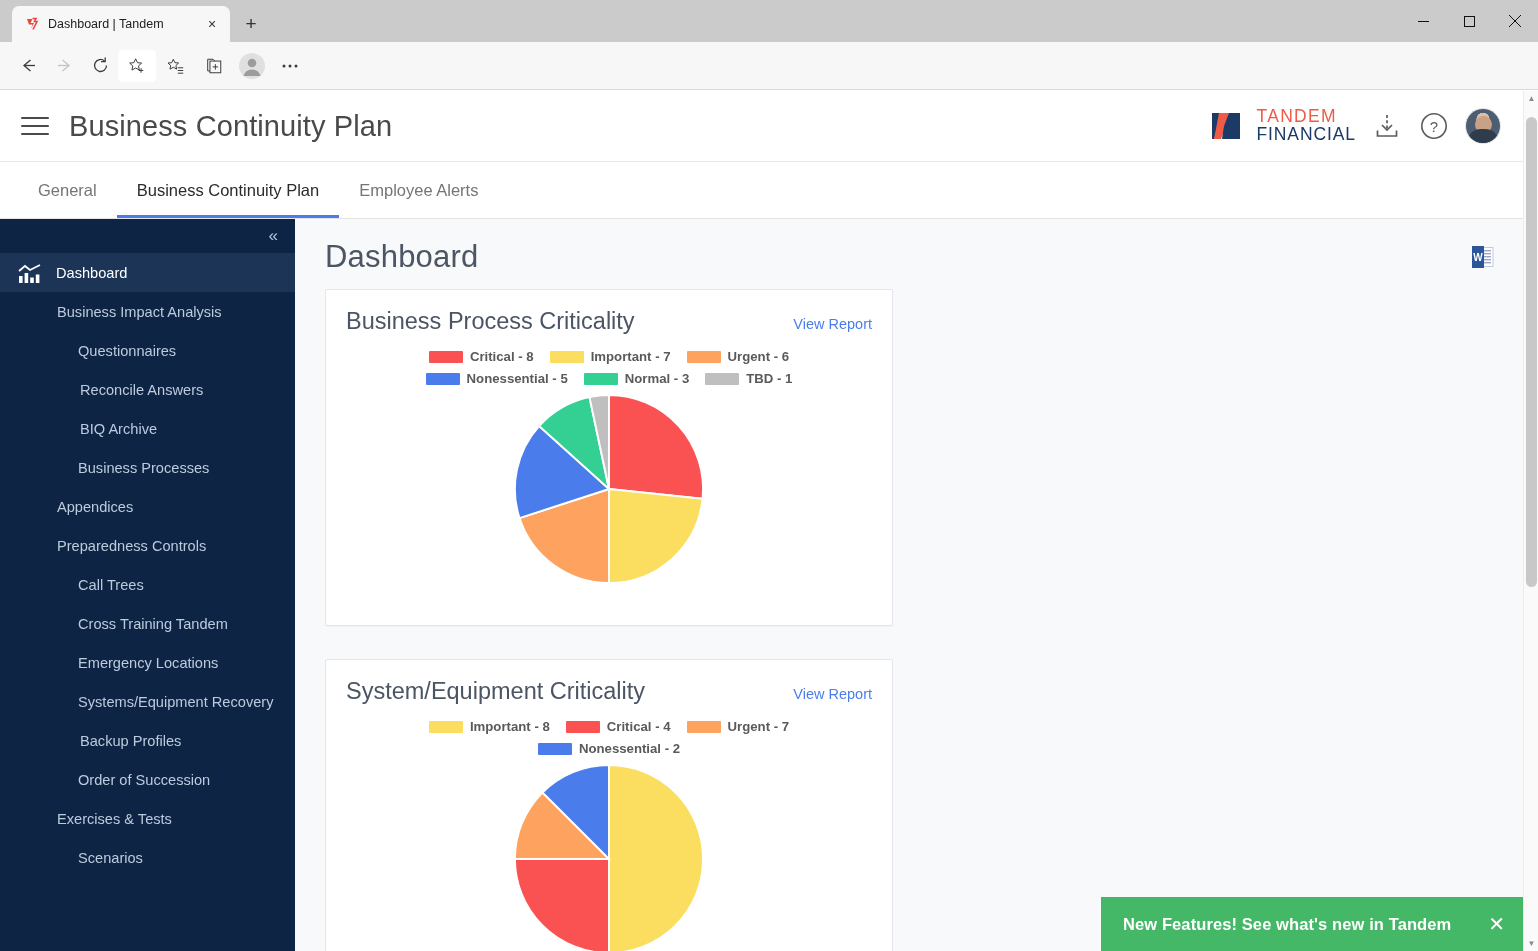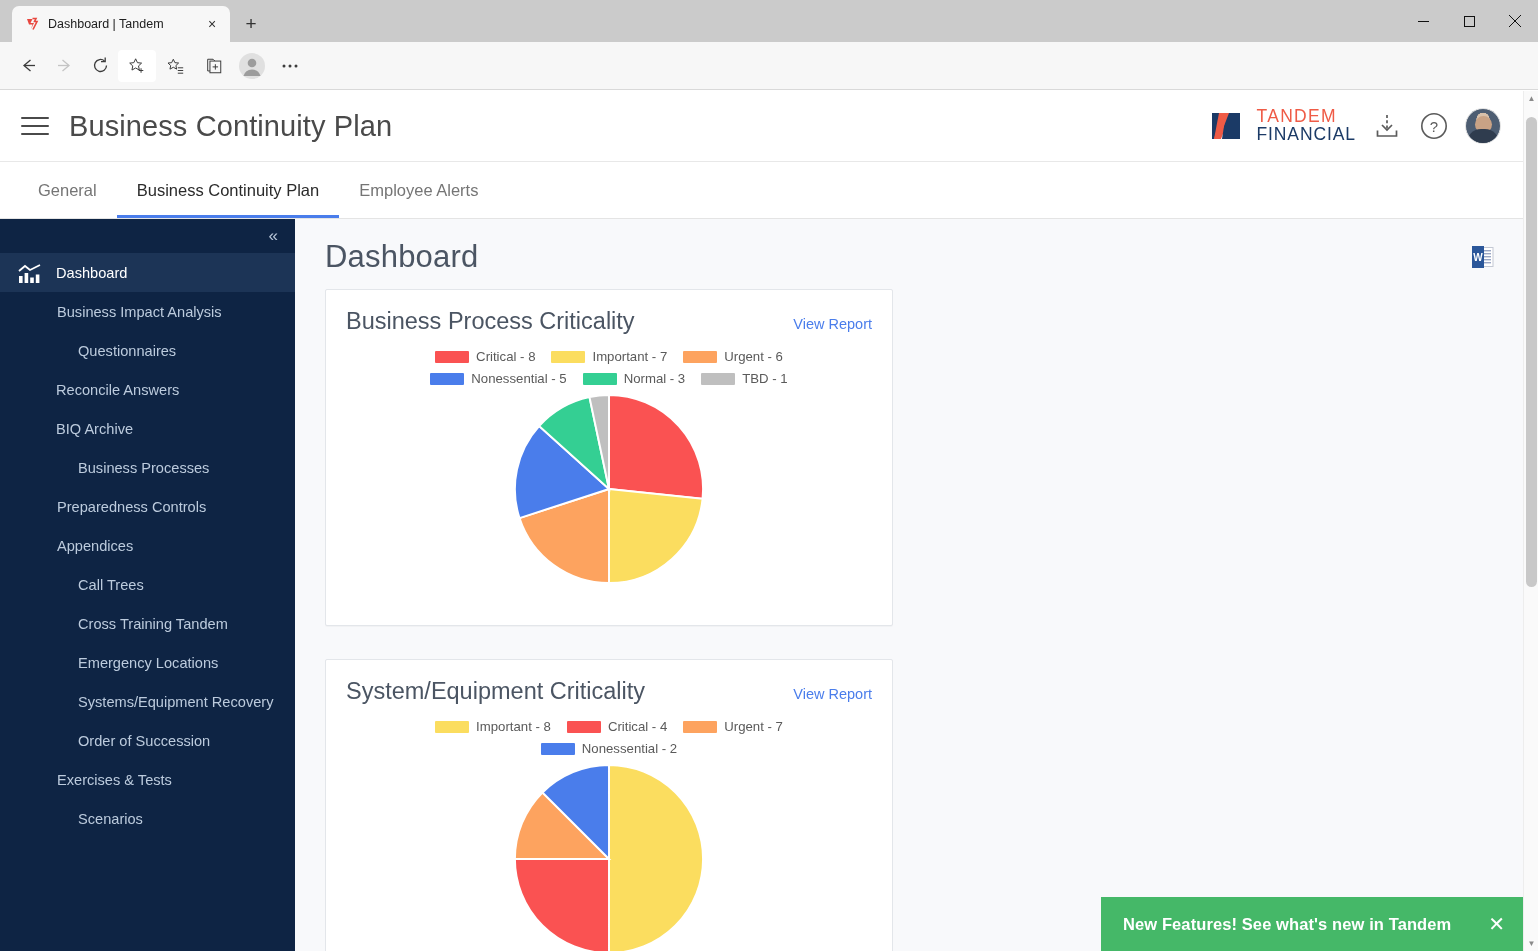--- a/index.html
+++ b/index.html
@@ -145,21 +145,21 @@
   }
   .sb-item {
     height: 39px; display:flex; align-items:center;
     color:#bccbdd; font-size: 14.6px; white-space:nowrap;
   }
   .sb-item.active { background:#1c3456; color:#fff; }
   .sb-icon { width:28px; height:22px; margin:0 12px 0 16px; flex:0 0 28px;
     display:flex;align-items:flex-end;justify-content:center;}
   .lvl1 { padding-left: 57px; }
   .lvl2 { padding-left: 78px; }
-  .lvl3 { padding-left: 56px; }
+  .lvl3 { padding-left: 80px; }
 
   .content {
     flex: 1 1 auto; background:#f8f9fb; position:relative;
     padding: 20px 30px 0 30px; overflow:hidden;
   }
   .content-head { display:flex; align-items:center; margin-bottom: 14px; }
   .page-title { font-size: 31px; font-weight:300; color:#4b5563; letter-spacing:.2px; }
   .word-icon { margin-left:auto; width:22px; height:24px; position:relative; }
 
   .grid { display:flex; gap: 33px; flex-wrap: wrap; }
@@ -169,21 +169,21 @@
     box-shadow: 0 1px 1px rgba(0,0,0,.03);
   }
   .card.tall { height: 337px; }
   .card-head { display:flex; align-items:baseline; }
   .card-title { font-size: 23.5px; font-weight: 300; color:#4b5563; }
   .card-link { margin-left:auto; font-size:14.5px; color:#4a7deb; }
 
   
   .legend { display:flex; flex-wrap:wrap; justify-content:center;
     gap: 7px 16px; margin: 14px 0 2px 0; padding: 0 30px; }
-  .lg { display:flex; align-items:center; gap:7px; font-size:13.2px; color:#5a5a5a; }
+  .lg { display:flex; align-items:center; gap:7px; font-size:13.2px; color:#5a5a5a;font-weight:bold; }
   .lg .swatch { width:34px; height:12px; border-radius:1px; display:block; }
 
   .pie-wrap { display:flex; justify-content:center; align-items:center; margin-top: 6px; }
 
   
   .toast {
     position:absolute; right: 15px; bottom: 0px;
     width: 422px; height: 54px; background:#45b868;
     display:flex; align-items:center; padding: 0 18px 0 22px;
     color:#fff; z-index: 50;
@@ -366,26 +366,27 @@
                 <rect x="17.8" y="10.5" width="3.6" height="8.5" fill="#fff"></rect>
               </svg>
             </span>
             <span>Dashboard</span>
           </div>
           <div class="sb-item lvl1">Business Impact Analysis</div>
           <div class="sb-item lvl2">Questionnaires</div>
           <div class="sb-item lvl3">Reconcile Answers</div>
           <div class="sb-item lvl3">BIQ Archive</div>
           <div class="sb-item lvl2">Business Processes</div>
+          <div class="sb-item lvl1">Appendices</div>
           <div class="sb-item lvl1">Preparedness Controls</div>
-          <div class="sb-item lvl1">Appendices</div>
           <div class="sb-item lvl2">Call Trees</div>
           <div class="sb-item lvl2">Cross Training Tandem</div>
           <div class="sb-item lvl2">Emergency Locations</div>
           <div class="sb-item lvl2">Systems/Equipment Recovery</div>
+          <div class="sb-item lvl3">Backup Profiles</div>
           <div class="sb-item lvl2">Order of Succession</div>
           <div class="sb-item lvl1">Exercises &amp; Tests</div>
           <div class="sb-item lvl2">Scenarios</div>
         </div>
 
         <div class="content">
           <div class="content-head">
             <div class="page-title">Dashboard</div>
             <div class="word-icon">
               <svg width="23" height="25" viewBox="0 0 23 25">

